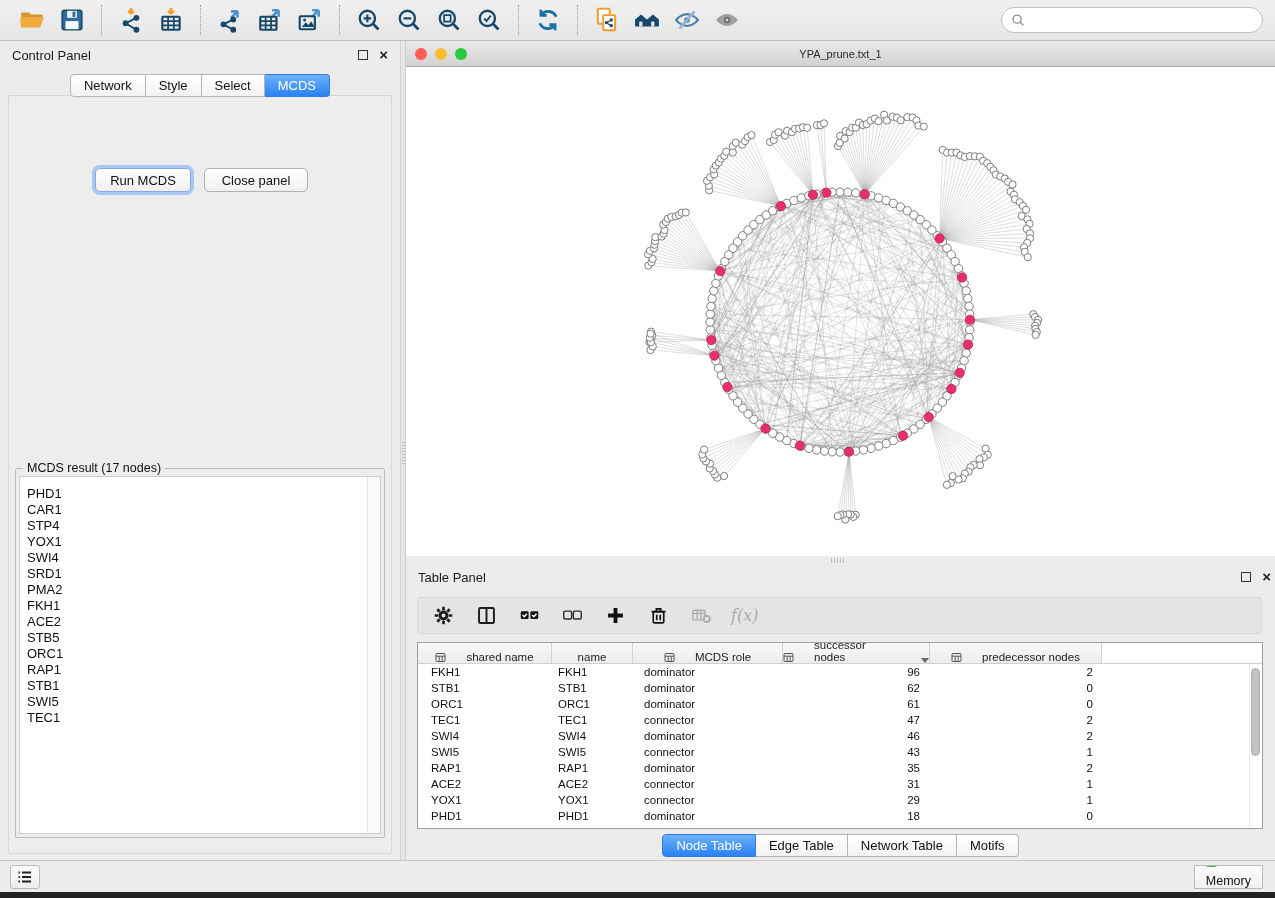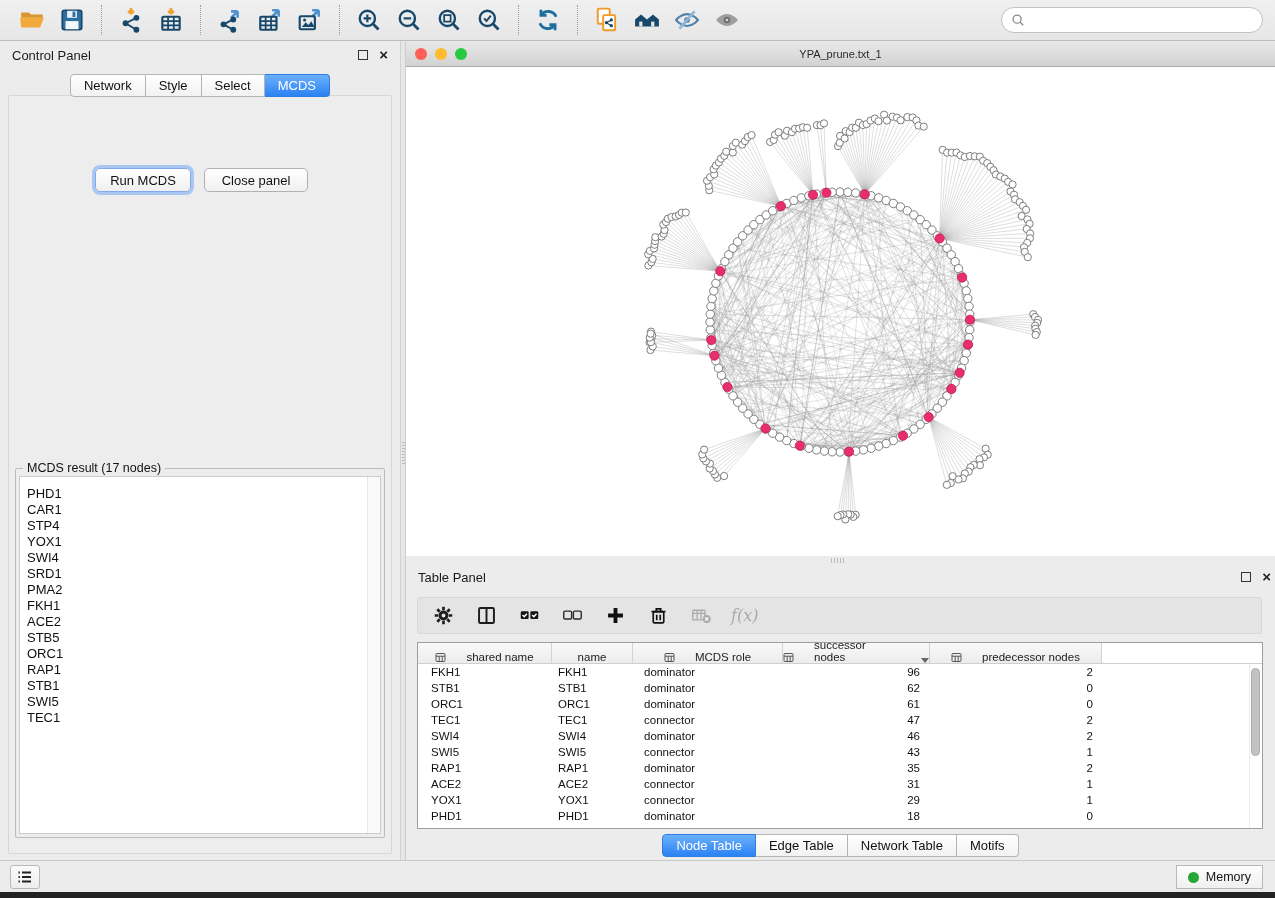--- a/index.html
+++ b/index.html
@@ -102,22 +102,22 @@
   .vscroll{position:absolute;top:21px;right:0;width:12px;bottom:0;background:#fff;border-left:1px solid #ececec;}
   .vthumb{position:absolute;top:4px;left:1px;width:9px;height:88px;background:#c2c2c2;
           border:1px solid #adadad;border-radius:5px;box-sizing:border-box;}
   .ttabs{position:absolute;left:0;right:0;top:270px;display:flex;justify-content:center;}
   
   .statusbar{position:absolute;left:0;top:860px;width:1275px;height:32px;background:#ececec;
              border-top:1px solid #c9c9c9;box-sizing:border-box;}
   .listbtn{position:absolute;left:10px;top:4px;width:30px;height:24px;background:linear-gradient(#fbfbfb,#ededed);
            border:1px solid #b9b9b9;border-radius:3px;display:flex;align-items:center;justify-content:center;padding:0;}
   .membtn{position:absolute;right:12px;top:4px;height:24px;background:linear-gradient(#fdfdfd,#f0f0f0);
-          border:1px solid #b9b9b9;border-radius:0;display:flex;align-items:center;gap:7px;
-          padding:0 11px;font-size:12.5px;font-family:inherit;color:#111;}
+          border:1px solid #b9b9b9;border-radius:0;display:flex;gap:7px;
+          padding:0 11px;font-size:12.5px;font-family:inherit;color:#111;flex-direction:column;}
   .memdot{width:11px;height:11px;border-radius:50%;background:var(--memory-green);display:inline-block;}
   .desktop{position:absolute;left:0;top:892px;width:1275px;height:6px;
            background:linear-gradient(90deg,#16283a,#2a4d68 18%,#13222f 39%,#23425a 58%,#101d29 80%,#1d3850);}
 </style>
 </head>
 <body>
 
 <div class="app">
 
   <div class="toolbar">

